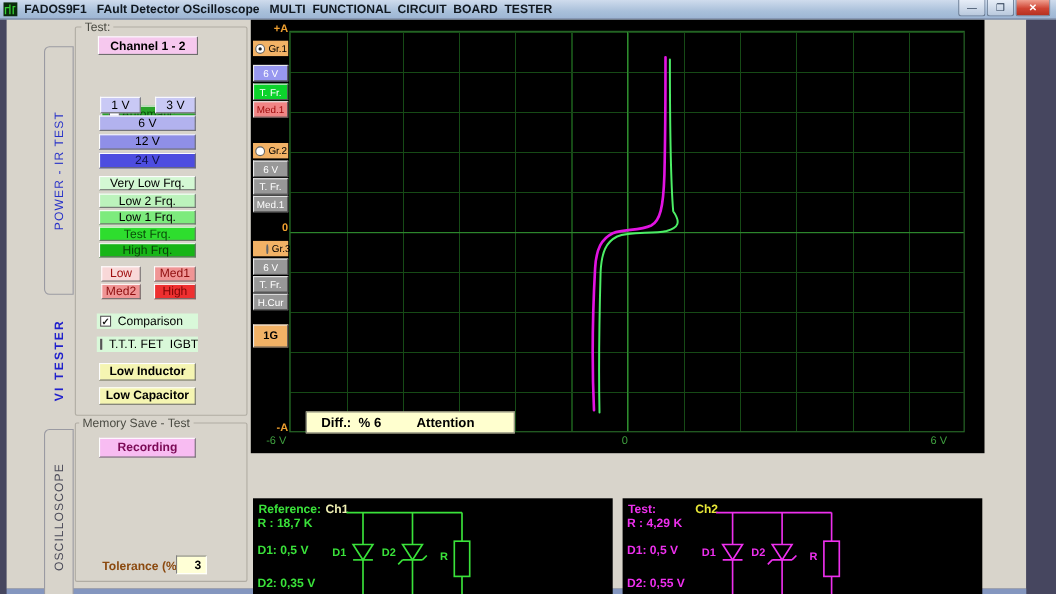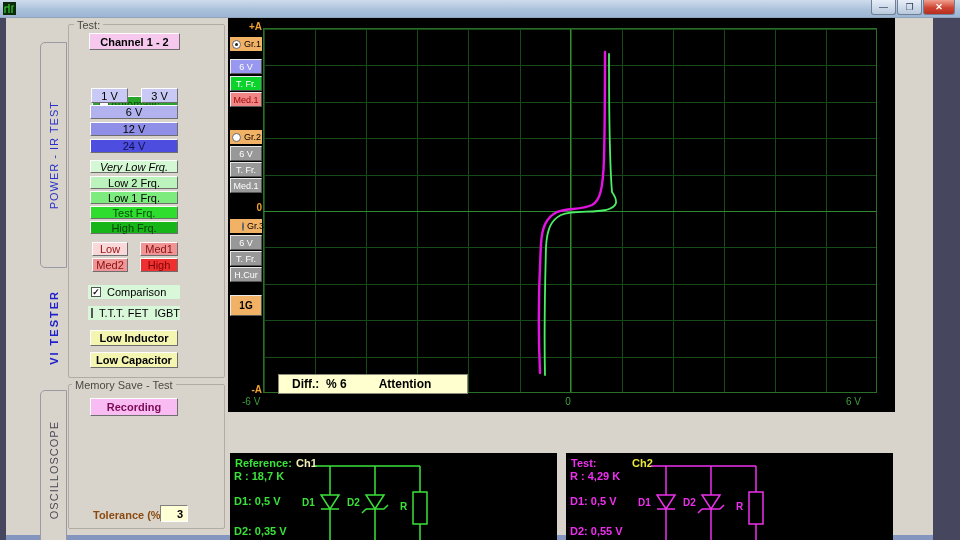--- a/index.html
+++ b/index.html
@@ -40,21 +40,21 @@
   
   .btn { position:absolute; border:1px solid; border-color:#fdfdfd #6e6e6e #6e6e6e #fdfdfd;
     display:flex; align-items:center; justify-content:center; font-size:11px; color:#000; }
   .bold { font-weight:bold; }
   .btn-pink   { background:#f6c8ee; }
   .btn-green  { background:#2aa32a; color:#0b4d0b;margin-top:44px; }
   .btn-v1     { background:#c9c9f5; }
   .btn-v6     { background:#b2b2ee; }
   .btn-v12    { background:#8f8fe7; }
   .btn-v24    { background:#4d4de0; color:#10104a; }
-  .btn-f1 { background:#d4f8d4;font-style:italic; } .btn-f2 { background:#bcf3bc; } .btn-f3 { background:#7deb7d; }
+  .btn-f1 { background:#d4f8d4; } .btn-f2 { background:#bcf3bc; } .btn-f3 { background:#7deb7d; }
   .btn-f4 { background:#2edd2e; color:#0a4d0a; } .btn-f5 { background:#17b517; color:#073f07; }
   .btn-low  { background:#f8d8d8; color:#a01010; } .btn-med { background:#f09595; color:#8d0d0d; }
   .btn-high { background:#ee3030; color:#7d0505; }
   .btn-yellow { background:#f5f5b2; }
   .btn-rec { background:#f8bcf2; color:#7c0a56; }
   .checkrow { position:absolute; background:#d9f8d9; display:flex; align-items:center; font-size:11px; color:#000; }
   .checkbox { width:10px; height:10px; background:#fff; border:1px solid #555; margin:0 6px 0 3px;
     font-size:9px; line-height:9px; text-align:center; color:#111; font-weight:bold; }
   .tol-label { position:absolute; font-size:11px; font-weight:bold; color:#8b4a10; }
   .tol-input { position:absolute; background:#ffffd6; border:1px solid; border-color:#808080 #fff #fff #808080;
@@ -113,20 +113,21 @@
 </head>
 <body>
 
 <div id="stage">
 
   <div id="titlebar">
     <svg id="app-icon" viewBox="0 0 13 13">
       <rect x="0" y="0" width="13" height="13" fill="#0a2a0a"></rect>
       <path d="M2 11 L2 5 L6 5 M6 2 L6 11 M9 11 L9 4 L11 4" stroke="#35d035" stroke-width="1.2" fill="none"></path>
     </svg>
+    <span id="title-text">FADOS9F1   FAult Detector OScilloscope   MULTI  FUNCTIONAL  CIRCUIT  BOARD  TESTER</span>
     <div id="winbtns">
       <div class="winbtn">—</div>
       <div class="winbtn">❐</div>
       <div class="winbtn close">✕</div>
     </div>
   </div>
 
   <div id="bottom-edge"></div>
   <div id="desktop-left"></div>
 

